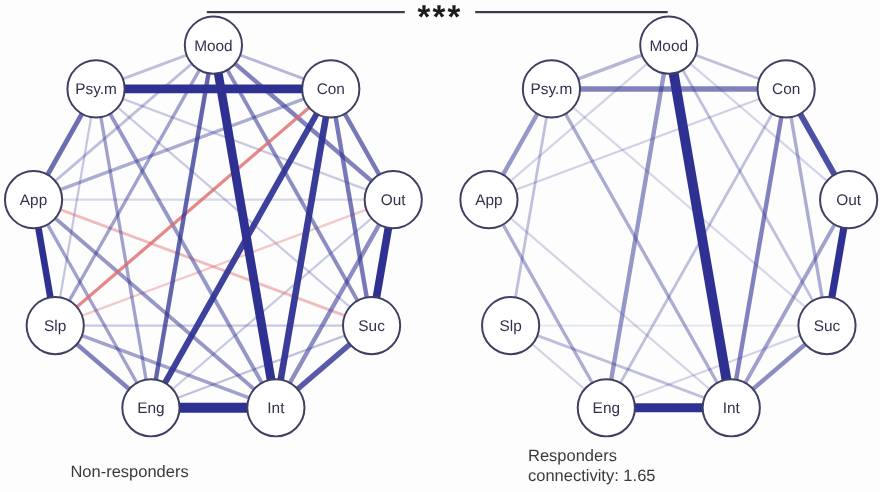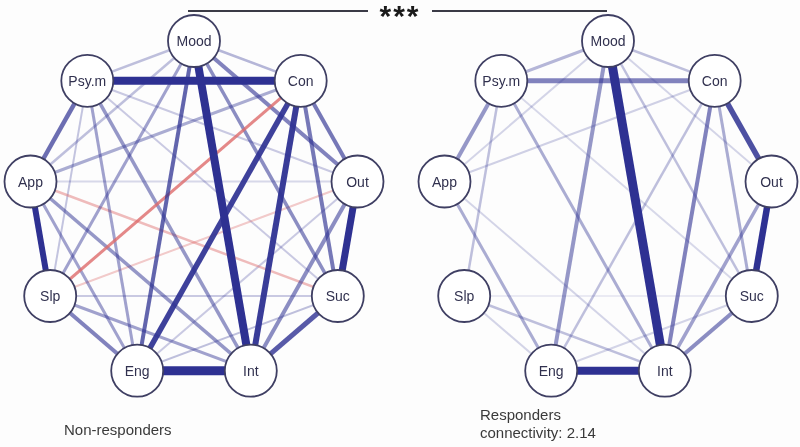--- a/index.html
+++ b/index.html
@@ -130,16 +130,16 @@
         <text x="501.3" y="85.8" text-anchor="middle" class="nodelabel">Psy.m</text>
       </g>
   </svg>
 
   <div class="caption cap-left">
     <span>Non-responders</span>
   </div>
 
   <div class="caption cap-right">
     <span>Responders</span>
-    <span>connectivity: 2.14</span>
+    <span>connectivity: 1.65</span>
   </div>
 
 </div>
 
 </body></html>

